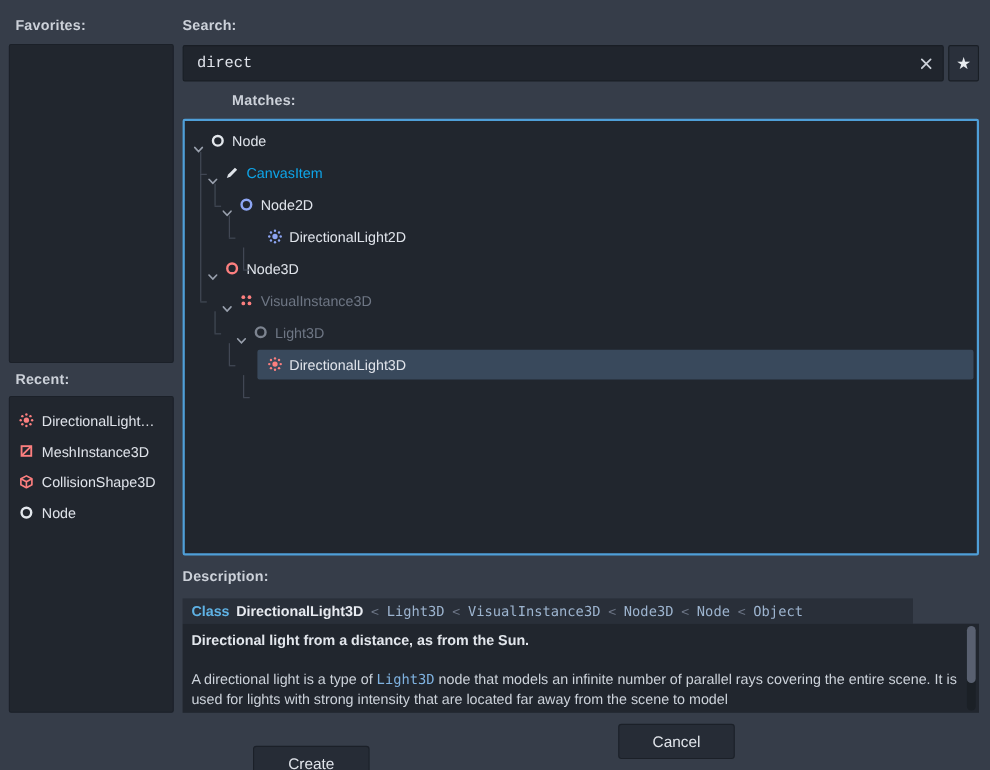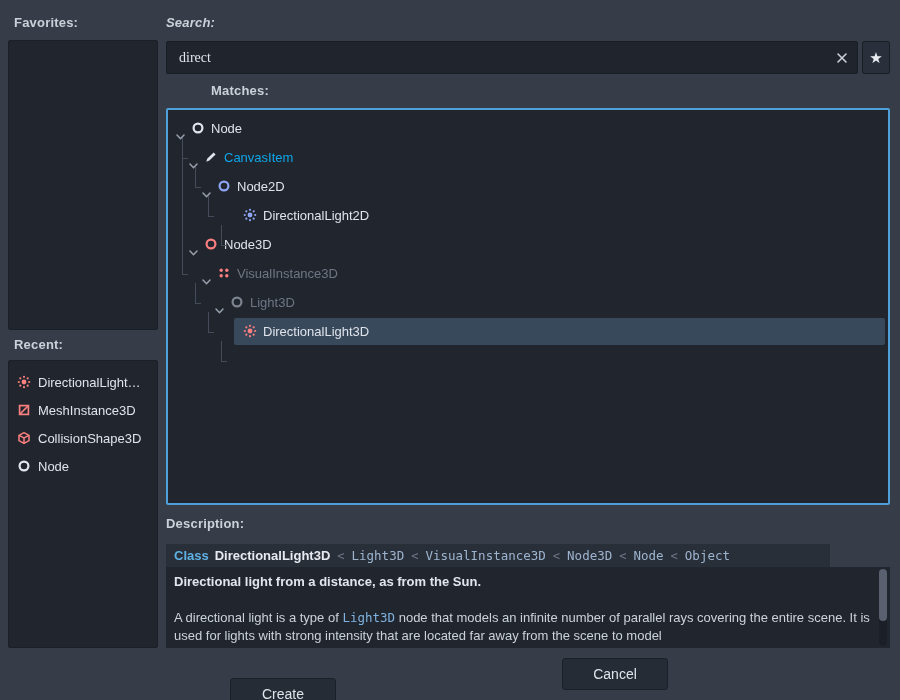--- a/index.html
+++ b/index.html
@@ -31,21 +31,21 @@
   }
   
   #search-input-wrap {
     position:absolute; left:166px; top:41px; width:692px; height:33px;
     background:#20252d; border:1px solid #191e25; border-radius:2px;
     display:flex; align-items:center;
   }
   #search-input {
     flex:1; height:100%; background:transparent; border:none; outline:none;
     color:#dfe3ea; font-size:14px; padding:0 12px;
-    font-family:Liberation Serif, serif;
+    font-family:Liberation Mono, monospace;
   }
   #search-clear-btn {
     width:30px; height:100%; display:flex; align-items:center; justify-content:center;
     cursor:pointer; background:transparent; border:none;
   }
   #favorite-btn {
     position:absolute; left:862px; top:41px; width:28px; height:33px;
     background:#2a303b; border:1px solid #191e25; border-radius:2px;
     display:flex; align-items:center; justify-content:center;
     color:#e8ebef; font-size:15px; cursor:pointer;
@@ -152,21 +152,21 @@
     <div class="recent-row">
       <span style="display:flex">
         <svg width="14" height="14" viewBox="0 0 14 14">
           <circle cx="7" cy="7" r="4.4" fill="none" stroke="#e3e7ec" stroke-width="2.2"></circle>
         </svg>
       </span>
       <span>Node</span>
     </div>
   </div>
 
-<div class="sec-label" style="left:166px; top:15px;font-style:italic;">Search:</div>
+<div class="sec-label" style="left:166px; top:15px;">Search:</div>
 <div id="search-input-wrap">
   <input id="search-input" value="direct" style="">
   <button id="search-clear-btn">
     <svg width="12" height="12" viewBox="0 0 12 12">
         <path d="M2 2 L10 10 M10 2 L2 10" stroke="#ccd1d9" stroke-width="1.6" stroke-linecap="round" fill="none"></path>
       </svg>
   </button>
 </div>
 <div id="favorite-btn">
     <span>★</span>

